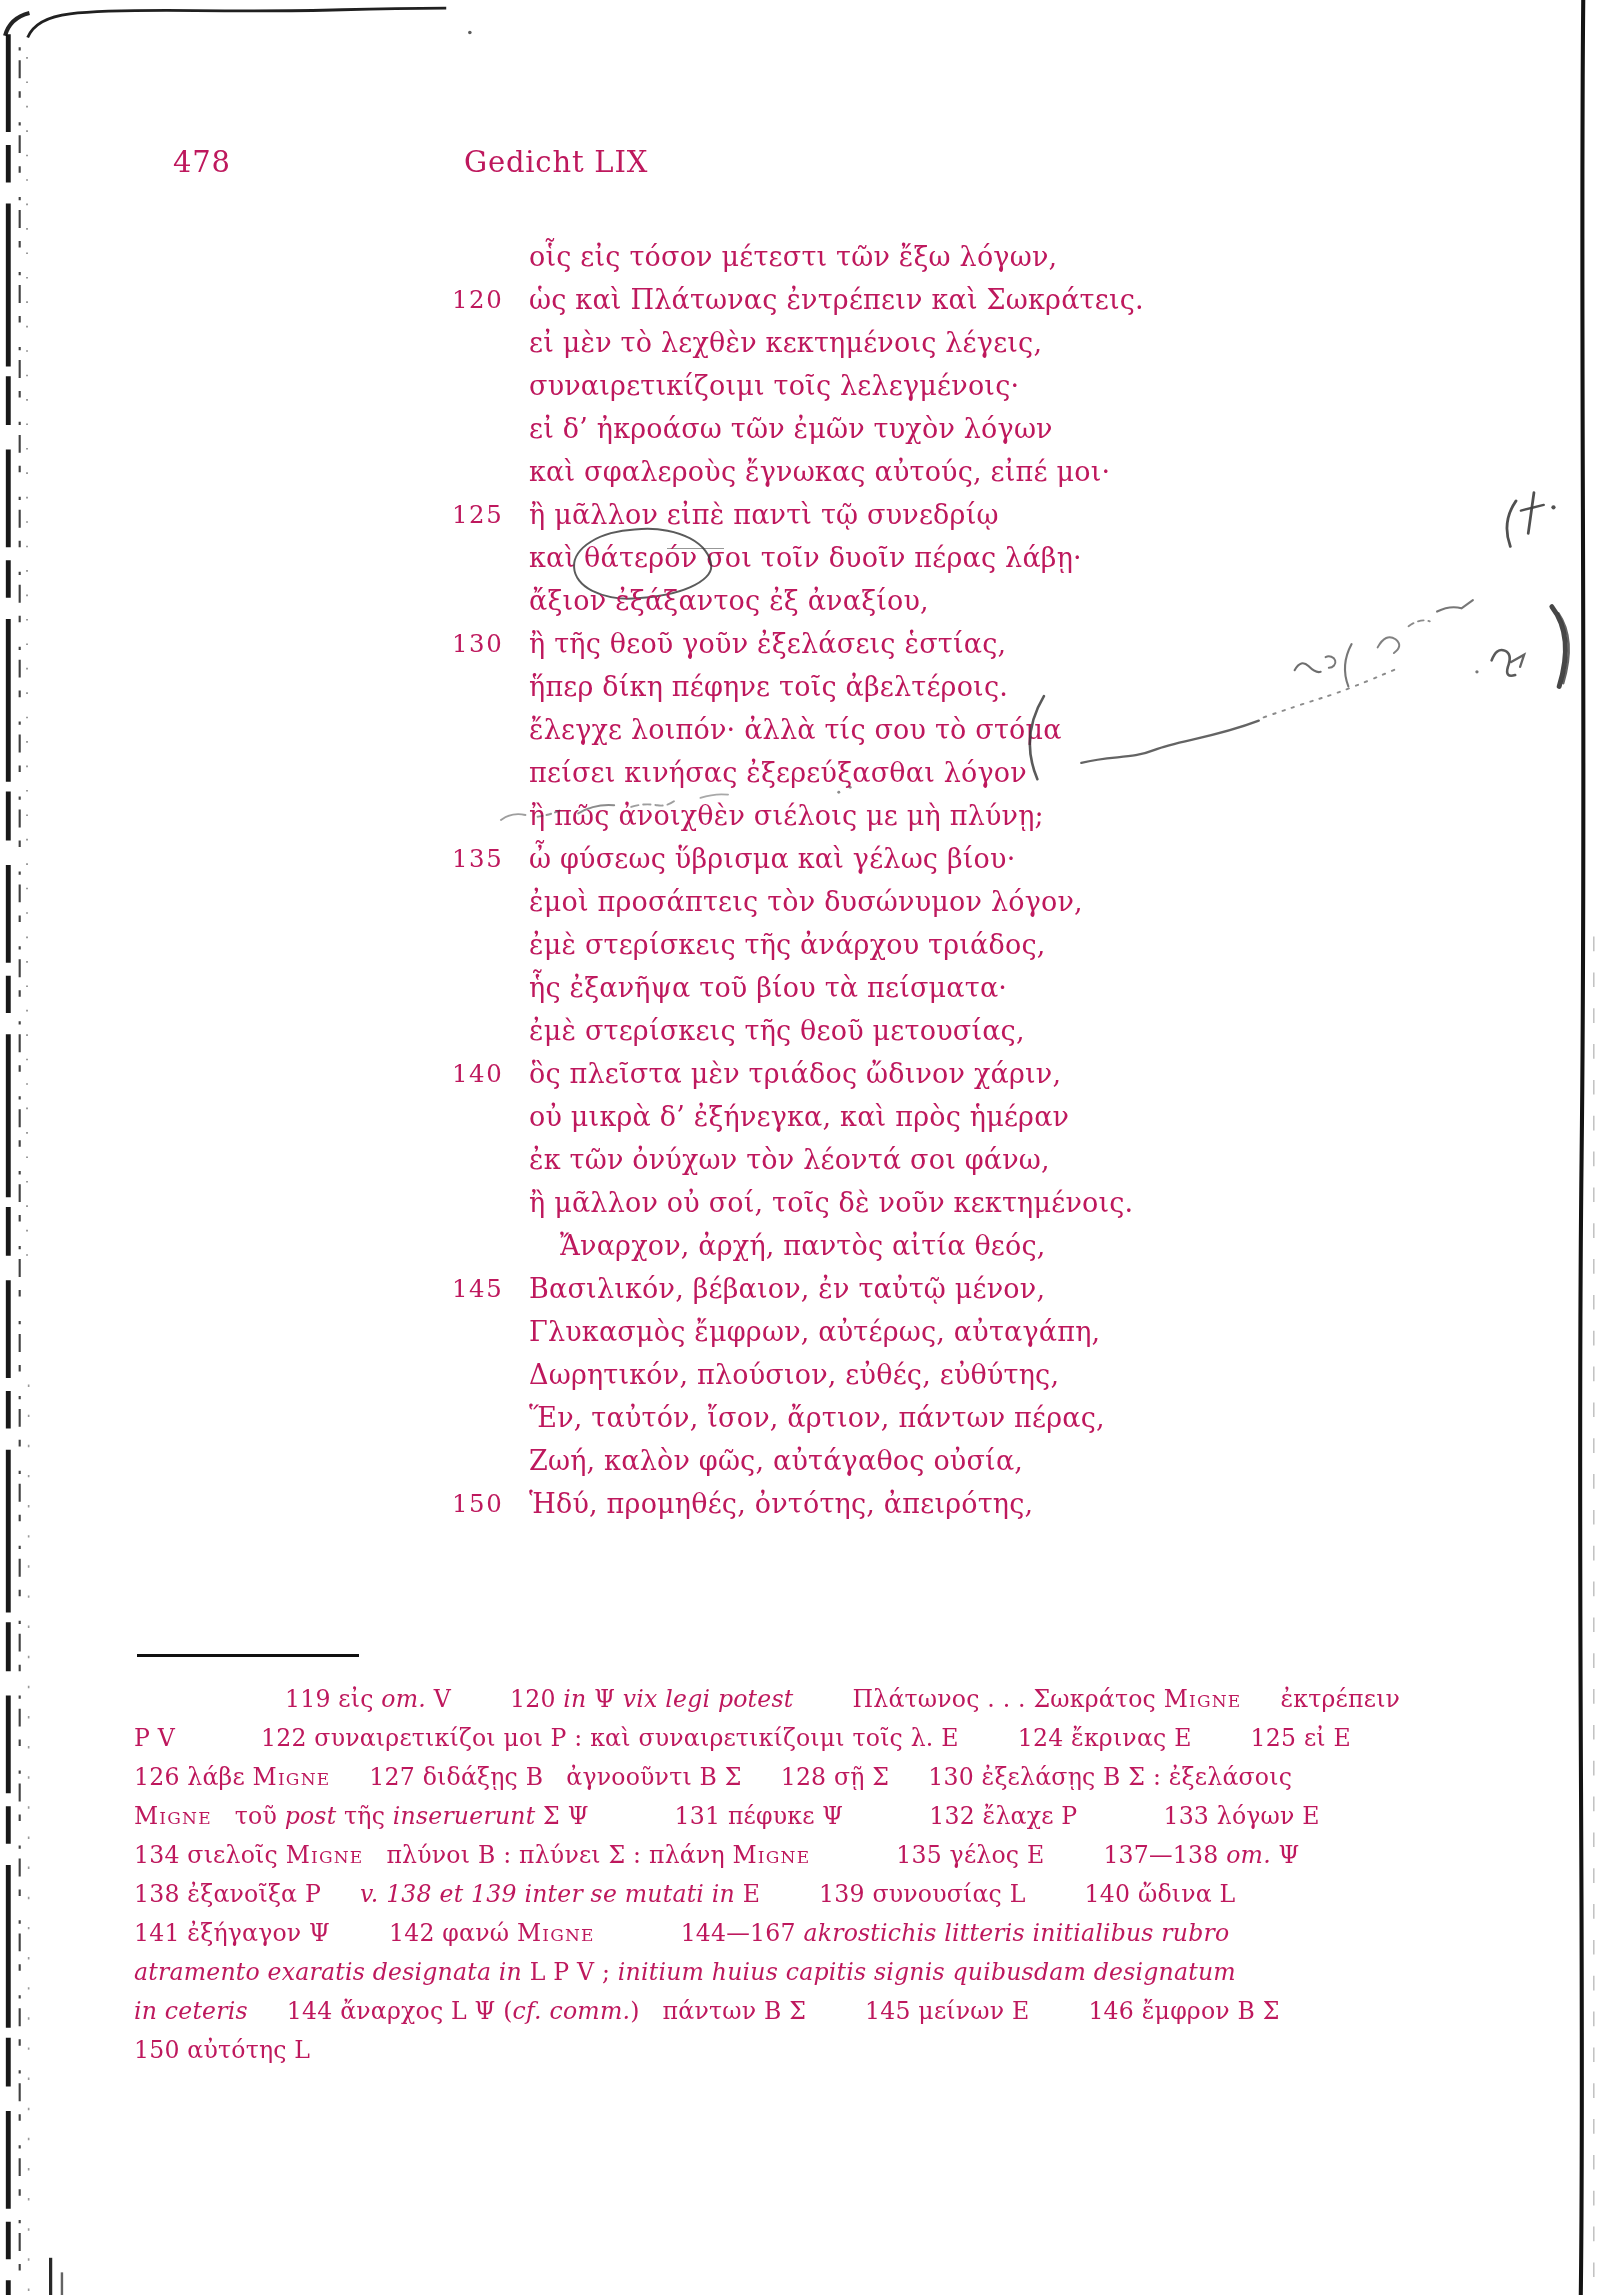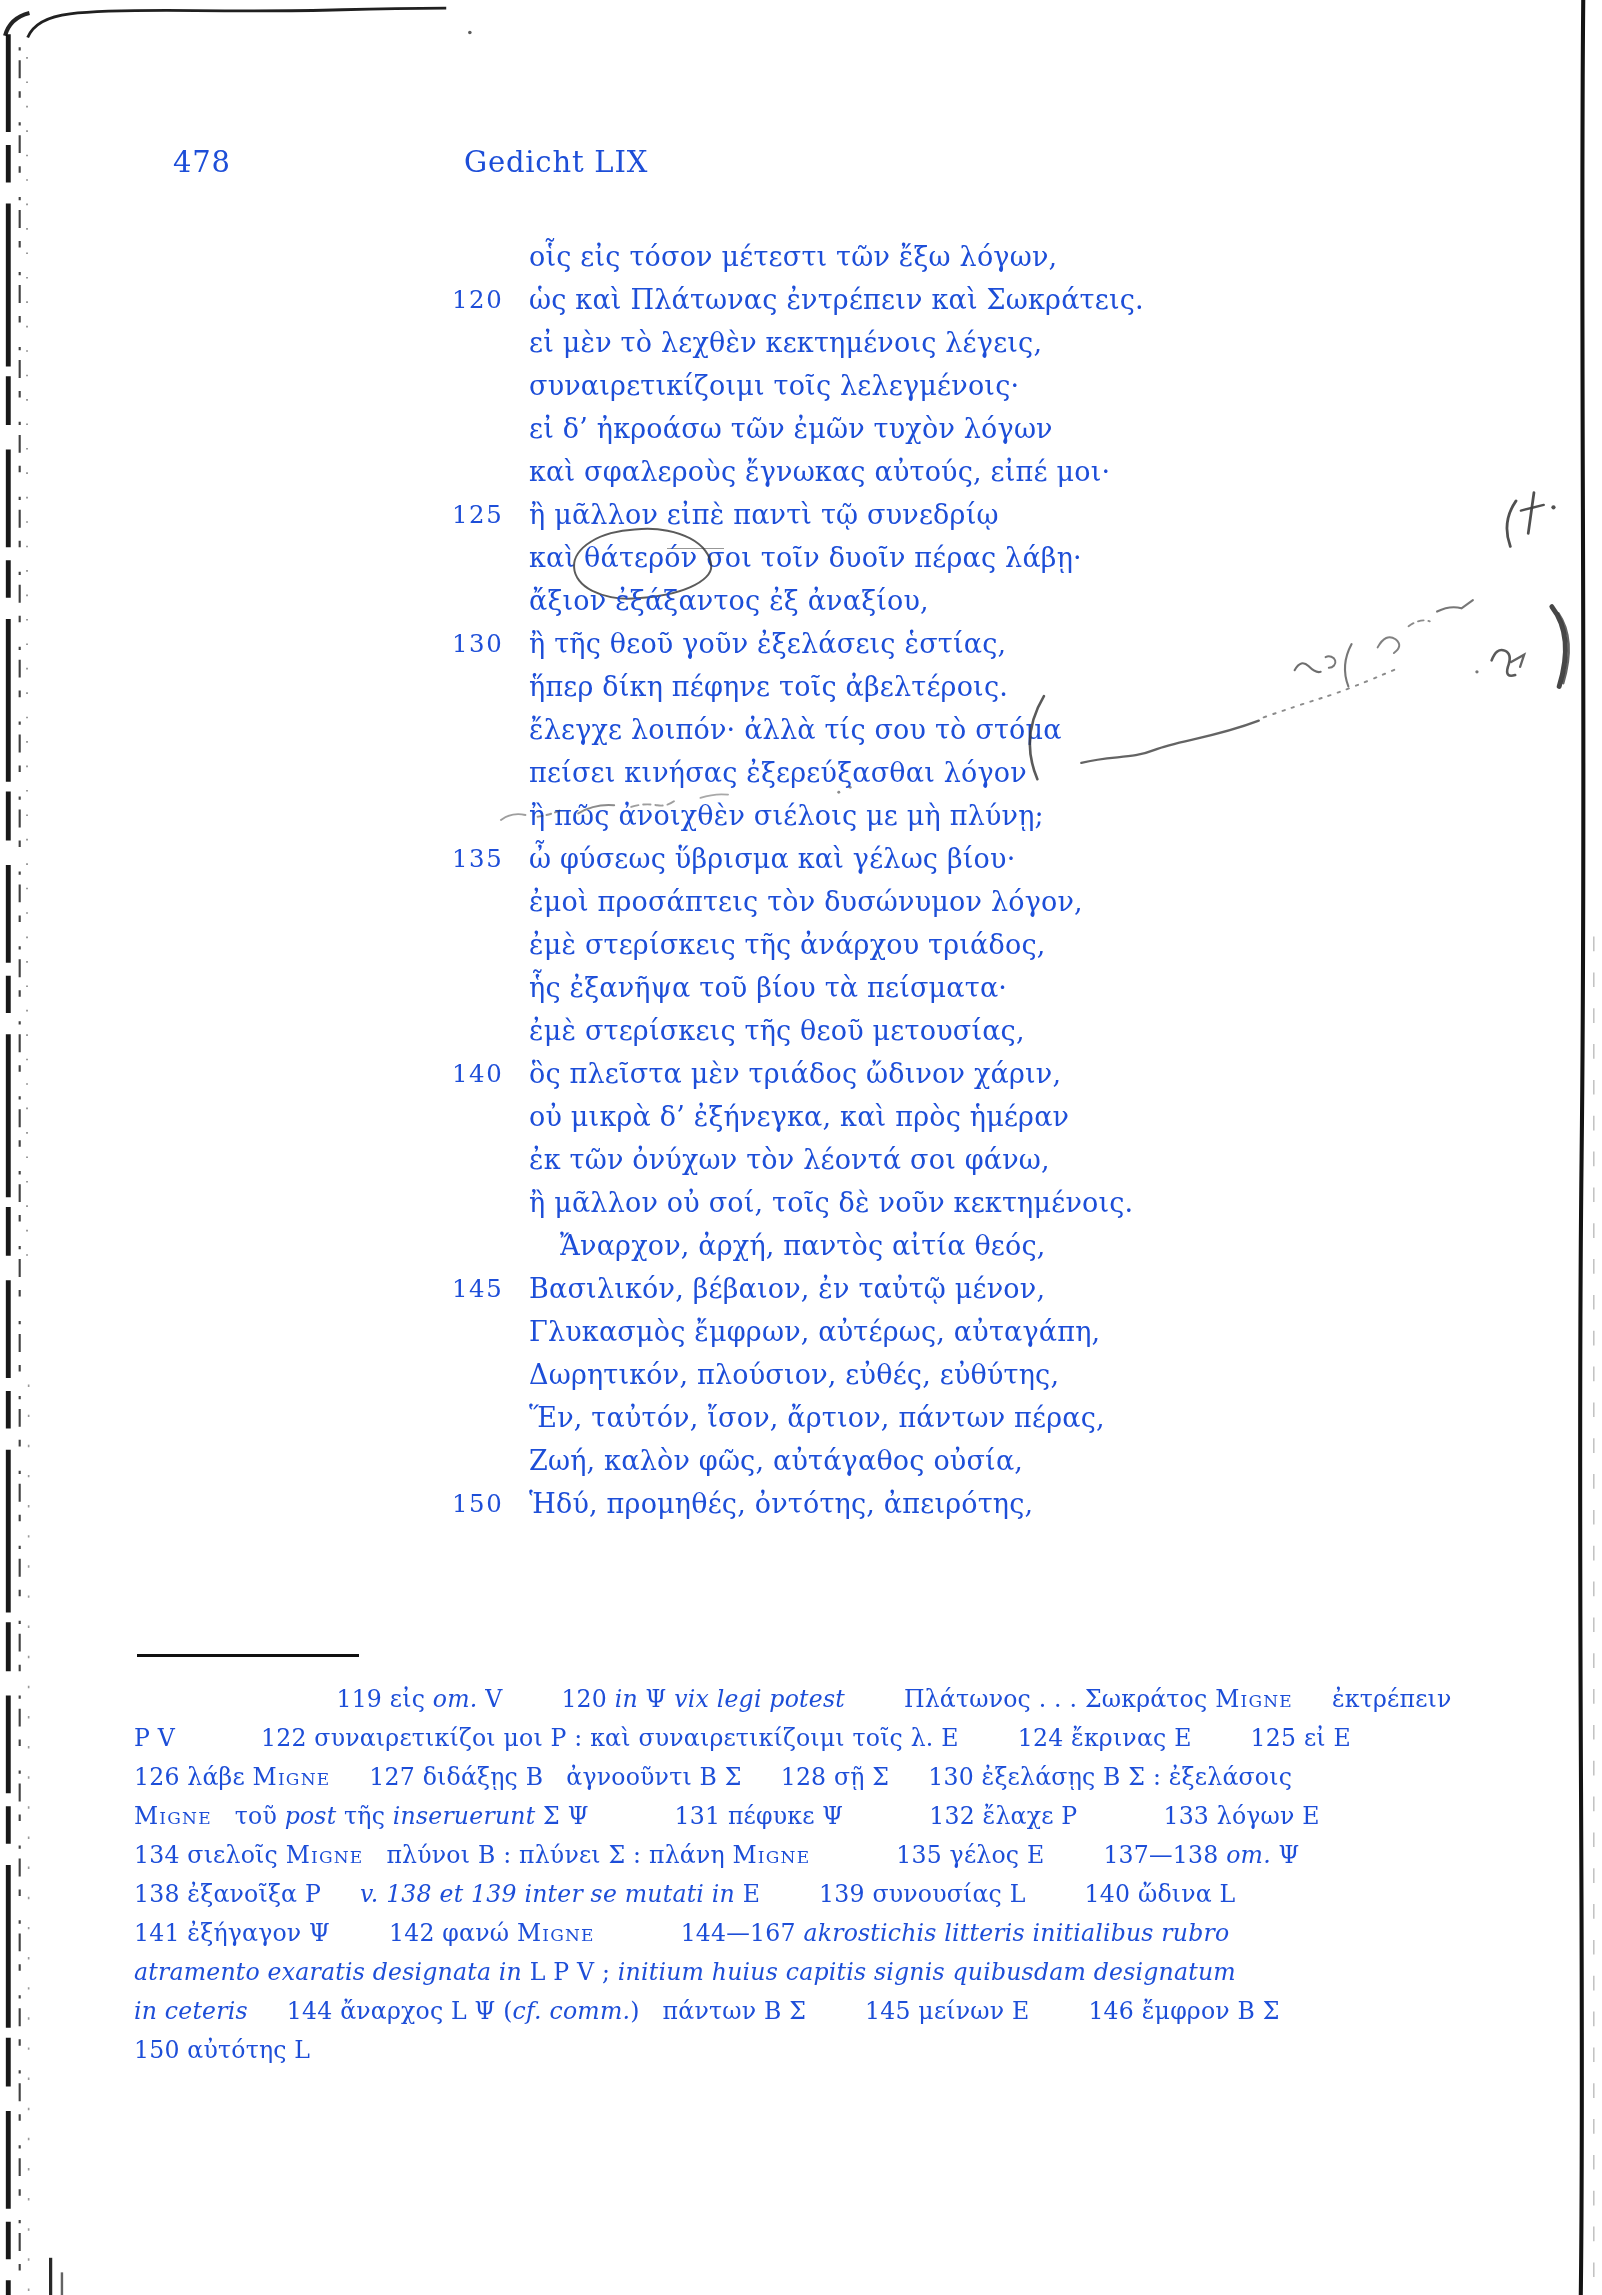--- a/index.html
+++ b/index.html
@@ -2,21 +2,21 @@
 <html style="font-size:13px"><head>
 <meta charset="utf-8">
 <style>
   html,body{margin:0;padding:0;background:#e8e8e8;}
   .page{
     position:relative;
     width:1602px;height:2295px;
     background:#ffffff;
     overflow:hidden;
     font-family:"DejaVu Serif","Liberation Serif",serif;
-    color:#1d4ed8;
+    color:#be185d;
   }
   .page-num{position:absolute;left:173px;top:145px;font-size:29px;letter-spacing:0.8px;}
   .header-title{position:absolute;left:464px;top:145px;font-size:29px;letter-spacing:0.8px;}
 
   .poem{position:absolute;left:452px;top:235px;width:896px;}
   .verse-line{position:relative;height:43px;line-height:43px;font-size:27px;padding-left:77px;white-space:nowrap;letter-spacing:0.2px;}
   .verse-line.indent{padding-left:108px;}
   .line-num{position:absolute;left:0;top:0;font-size:24.4px;letter-spacing:1.6px;}
 
   .pencil-circle{position:relative;display:inline-block;}
@@ -25,21 +25,21 @@
     border:2px solid rgba(55,55,55,.82);
     border-radius:48% 52% 58% 44% / 52% 62% 44% 52%;
     transform:rotate(-3deg);pointer-events:none;
   }
   .pencil-underline{border-bottom:1.6px solid rgba(95,95,95,.65);padding-bottom:18px;}
 
   .apparatus-rule{position:absolute;left:137px;top:1654px;width:222px;height:3.3px;background:#101010;}
 
   .apparatus{position:absolute;left:134px;top:1680px;width:1369px;}
   .app-row{line-height:39px;font-size:23.6px;white-space:nowrap;letter-spacing:0.2px;}
-  .app-row.indent{padding-left:151px;text-align:center;}
+  .app-row.indent{padding-left:151px;}
   .it{font-style:italic;}
   .sc{font-variant:small-caps;letter-spacing:1.2px;}
   .g{display:inline-block;height:0.8px;}
   .g-s{width:23px}.g-m{width:39px}.g-l{width:59px}.g-xl{width:86px}
 
   .artifact{position:absolute;pointer-events:none;}
 </style>
 </head>
 <body>
 

